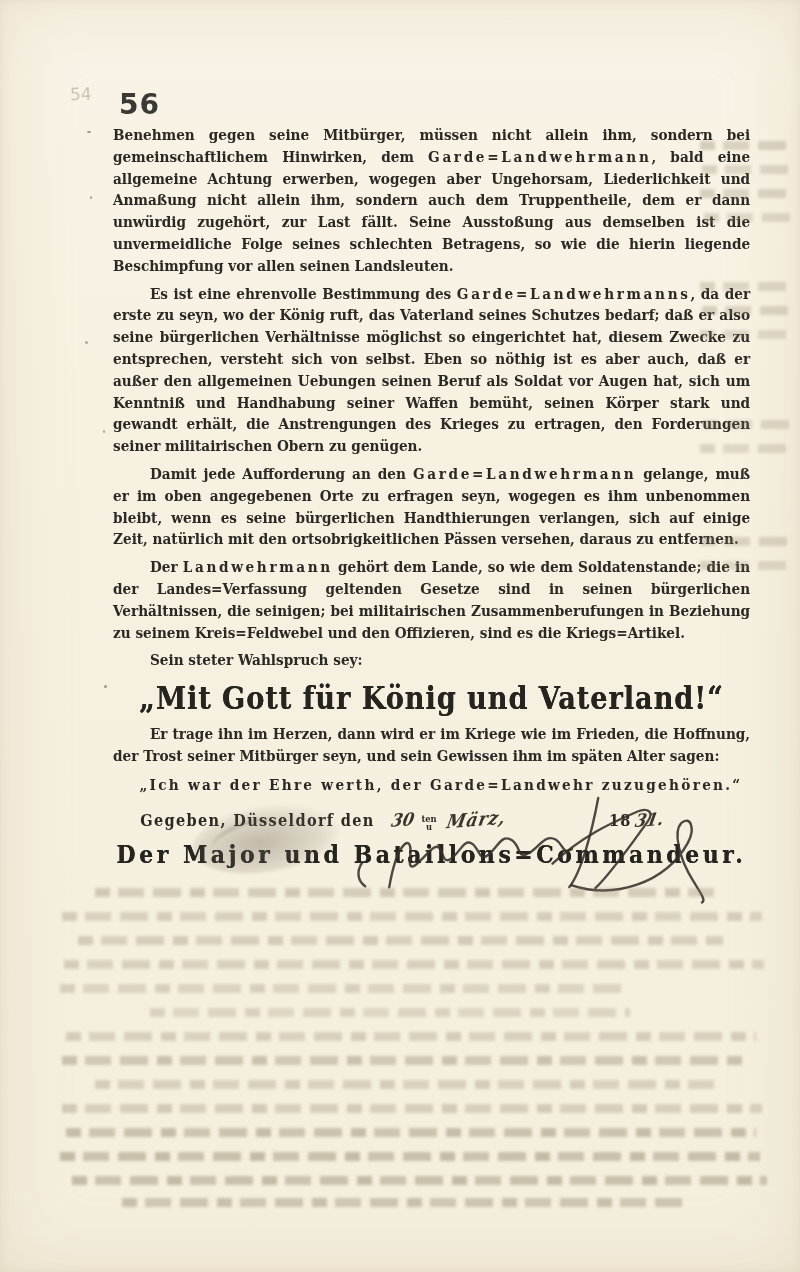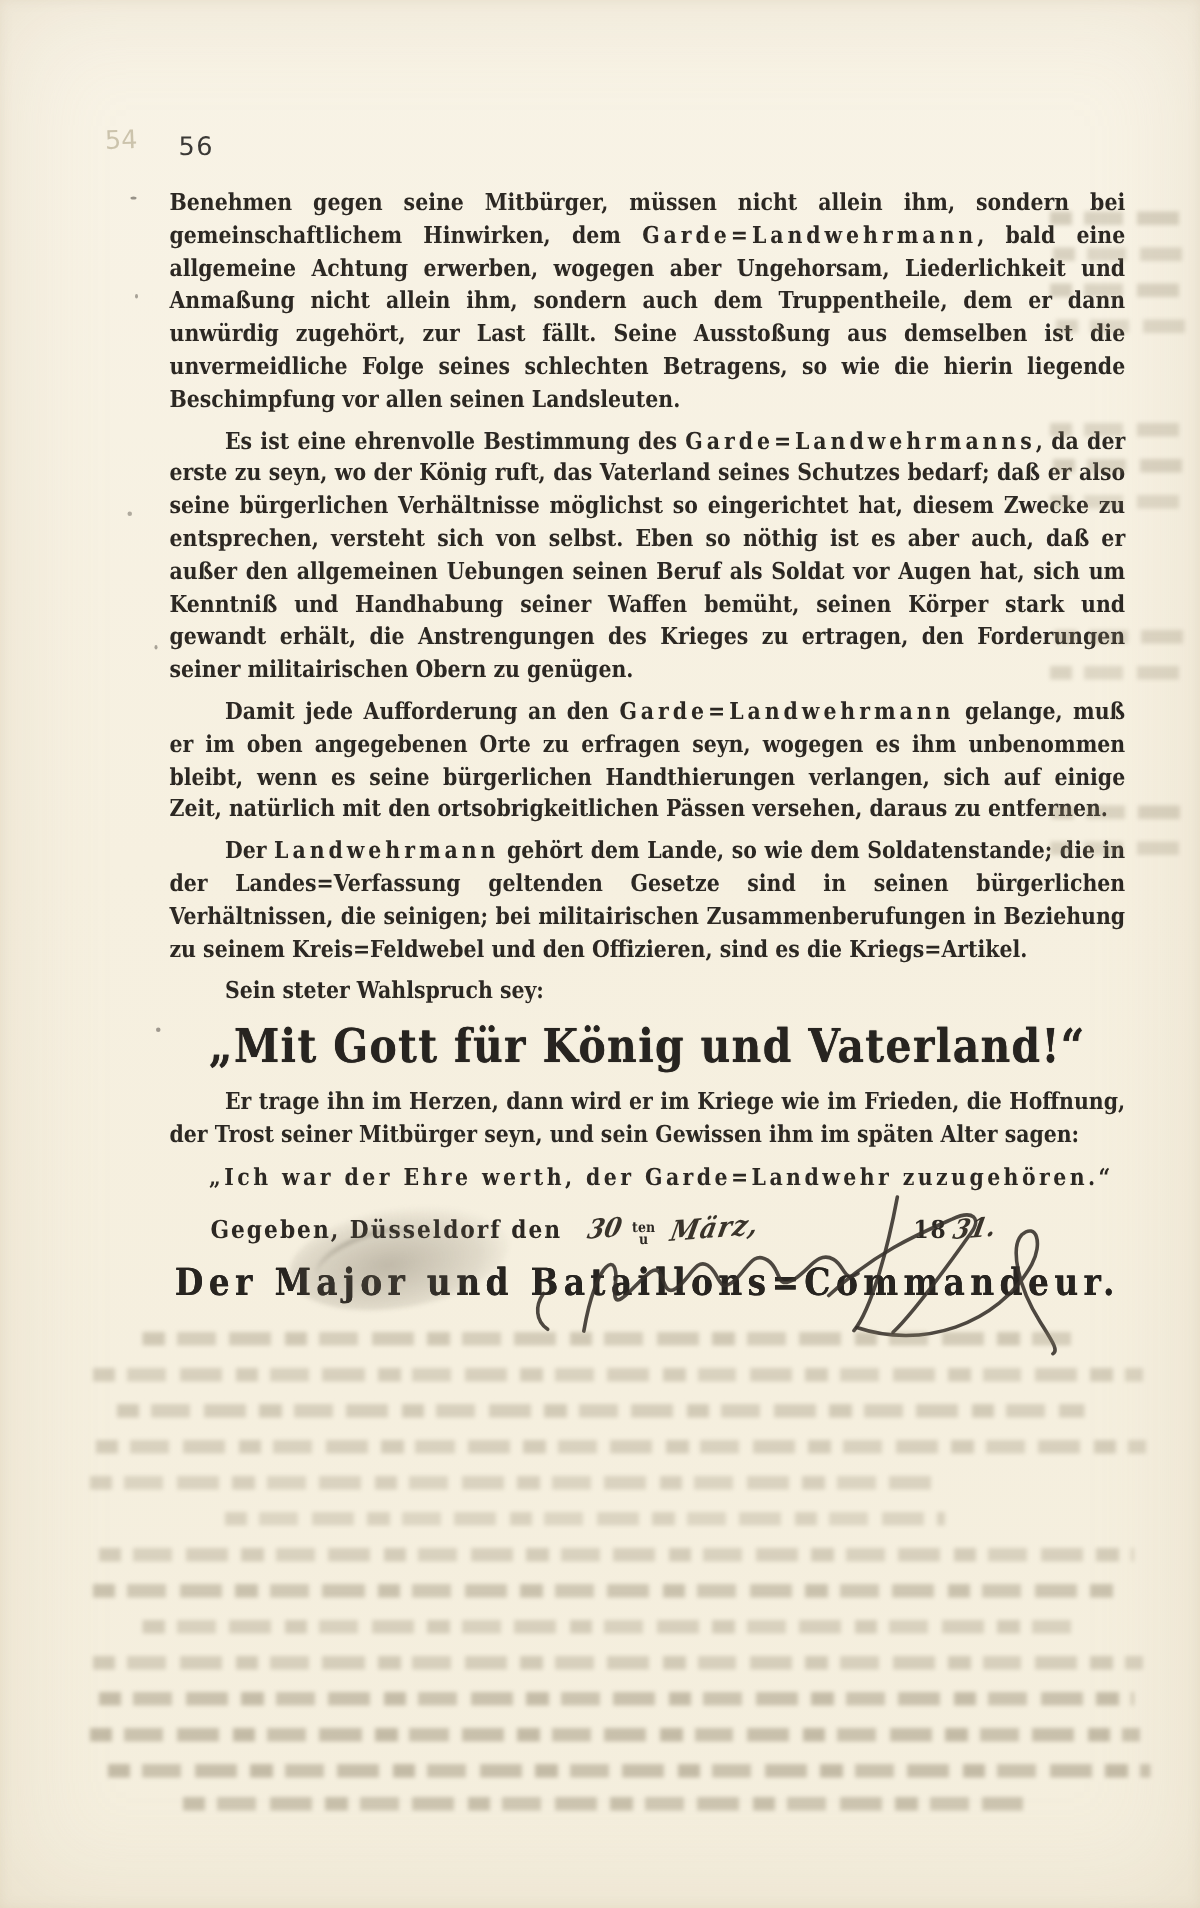--- a/index.html
+++ b/index.html
@@ -8,21 +8,21 @@
     background:linear-gradient(180deg,#f8f3e6 0%,#f6f0e0 45%,#f4eedd 100%);
     font-family:"DejaVu Serif", serif;
   }
   .page{
     position:absolute;inset:0;
     box-shadow:inset 0 0 70px rgba(205,190,160,.30), inset 0 0 8px rgba(200,185,155,.25);
   }
   
   .pagenum{
     position:absolute;left:119px;top:88px;
-    font-family:"DejaVu Sans", sans-serif;font-size:17px;font-weight:400;
+    font-family:"DejaVu Sans", sans-serif;font-size:28px;font-weight:700;
     color:#3b3936;letter-spacing:1px;
   }
   .pagenum-ghost{
     position:absolute;left:70px;top:84px;
     font-family:"DejaVu Sans", sans-serif;font-size:17px;color:rgba(168,156,126,.55);
     transform:rotate(-2deg);
   }
   
   .content{
     position:absolute;left:113px;top:124px;width:724px;

